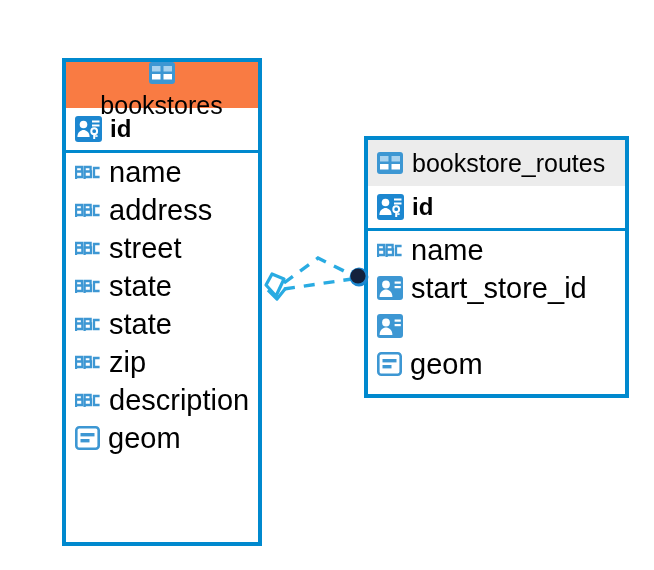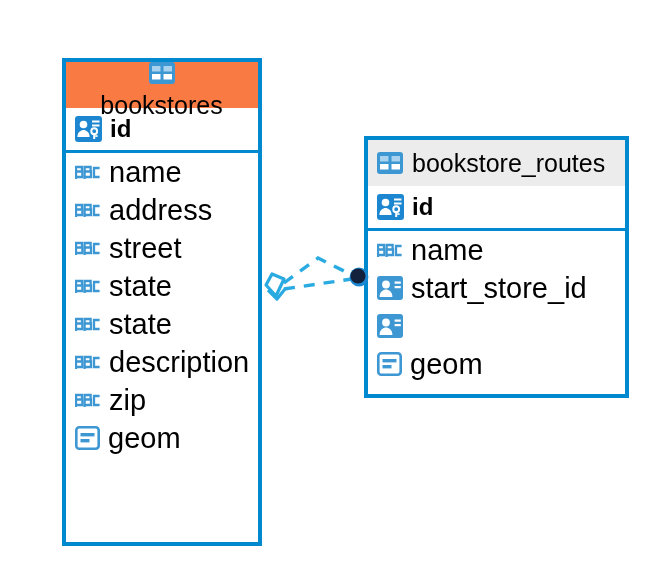--- a/index.html
+++ b/index.html
@@ -196,32 +196,32 @@
       </div>
 
       <div class="field-row">
         <span class="icon icon-abc">
           <svg viewBox="0 0 26 16" xmlns="http://www.w3.org/2000/svg">
             <path d="M1 15 L1 3 L7 3 L7 7.5 L1.8 7.5 M1 7.5 L7.4 7.5 L7.4 13 L1 13 L1 15" fill="none" stroke="#3D97D3" stroke-width="2.3"></path>
             <path d="M9.6 15 L9.6 3 L15.6 3 L15.6 7.5 L10.4 7.5 M9.6 7.5 L16 7.5 L16 13 L9.6 13 L9.6 15" fill="none" stroke="#3D97D3" stroke-width="2.3"></path>
             <path d="M24.6 4 L19 4 L19 13 L24.6 13" fill="none" stroke="#3D97D3" stroke-width="2.3"></path>
           </svg>
         </span>
+        <span class="field-name">zip</span>
+      </div>
+
+      <div class="field-row">
+        <span class="icon icon-abc">
+          <svg viewBox="0 0 26 16" xmlns="http://www.w3.org/2000/svg">
+            <path d="M1 15 L1 3 L7 3 L7 7.5 L1.8 7.5 M1 7.5 L7.4 7.5 L7.4 13 L1 13 L1 15" fill="none" stroke="#3D97D3" stroke-width="2.3"></path>
+            <path d="M9.6 15 L9.6 3 L15.6 3 L15.6 7.5 L10.4 7.5 M9.6 7.5 L16 7.5 L16 13 L9.6 13 L9.6 15" fill="none" stroke="#3D97D3" stroke-width="2.3"></path>
+            <path d="M24.6 4 L19 4 L19 13 L24.6 13" fill="none" stroke="#3D97D3" stroke-width="2.3"></path>
+          </svg>
+        </span>
         <span class="field-name">description</span>
-      </div>
-
-      <div class="field-row">
-        <span class="icon icon-abc">
-          <svg viewBox="0 0 26 16" xmlns="http://www.w3.org/2000/svg">
-            <path d="M1 15 L1 3 L7 3 L7 7.5 L1.8 7.5 M1 7.5 L7.4 7.5 L7.4 13 L1 13 L1 15" fill="none" stroke="#3D97D3" stroke-width="2.3"></path>
-            <path d="M9.6 15 L9.6 3 L15.6 3 L15.6 7.5 L10.4 7.5 M9.6 7.5 L16 7.5 L16 13 L9.6 13 L9.6 15" fill="none" stroke="#3D97D3" stroke-width="2.3"></path>
-            <path d="M24.6 4 L19 4 L19 13 L24.6 13" fill="none" stroke="#3D97D3" stroke-width="2.3"></path>
-          </svg>
-        </span>
-        <span class="field-name">zip</span>
       </div>
 
       <div class="field-row">
         <span class="icon icon-geom">
           <svg viewBox="0 0 25 24" xmlns="http://www.w3.org/2000/svg">
             <rect x="1.3" y="1.3" width="22.4" height="21.4" rx="3" fill="#FFFFFF" stroke="#3D97D3" stroke-width="2.6"></rect>
             <rect x="5.5" y="7" width="14" height="3.4" fill="#3D97D3"></rect>
             <rect x="5.5" y="13" width="9" height="3.4" fill="#3D97D3"></rect>
           </svg>
         </span>

